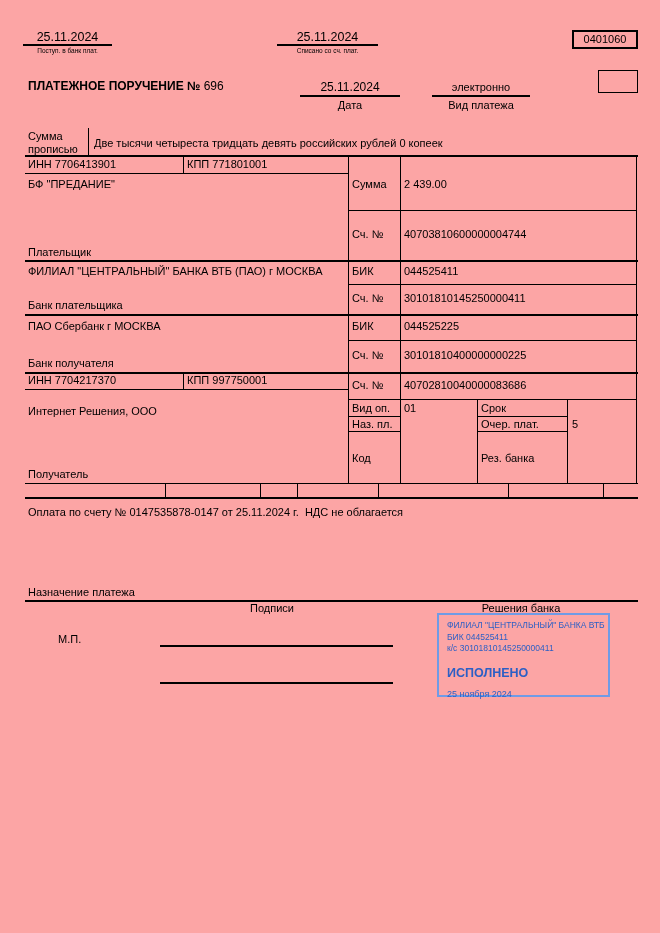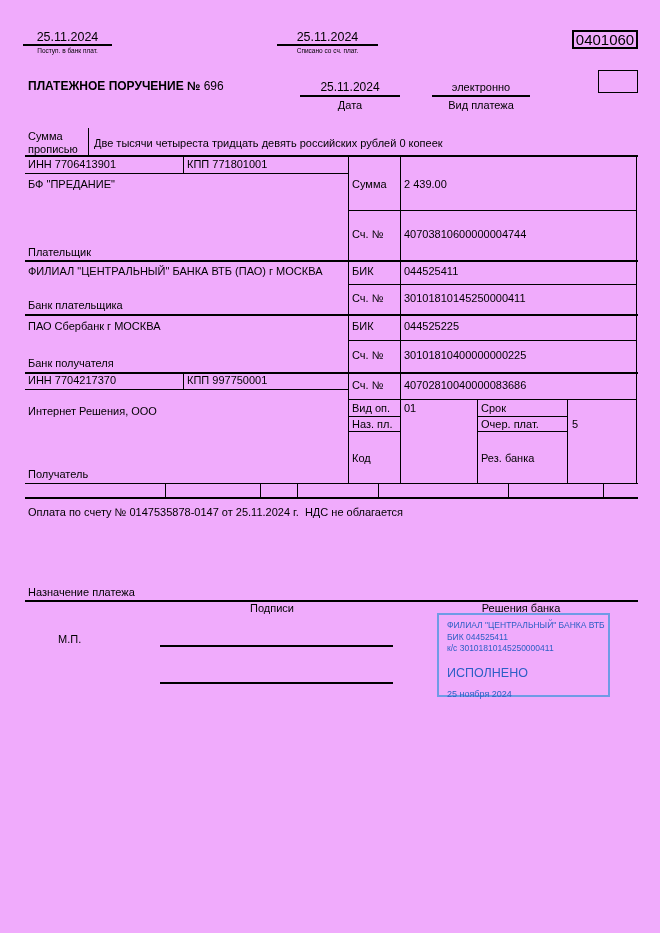--- a/index.html
+++ b/index.html
@@ -1,47 +1,47 @@
 <!DOCTYPE html>
 <html><head>
 <meta charset="utf-8">
 <style>
   html,body{margin:0;padding:0;background:#fff;}
-  .page{position:relative;width:660px;height:933px;background:#f0abfc;
+  .page{position:relative;width:660px;height:933px;background:#fca5a5;
         font-family:"Liberation Sans",sans-serif;color:#000;overflow:hidden;}
   .t{position:absolute;white-space:nowrap;font-size:11px;line-height:13px;}
   .pre{white-space:pre;text-align:center;}
   .c{text-align:center;}
   .b{font-weight:bold;}
   .sm{font-size:6.5px;line-height:8px;}
   .hl{position:absolute;height:1px;background:#000;}
   .hl2{position:absolute;height:2px;background:#000;}
   .vl{position:absolute;width:1px;background:#000;}
   .box{position:absolute;border:2px solid #000;box-sizing:border-box;}
   .stamp{position:absolute;left:437px;top:613px;width:173px;height:84px;
          border:2px solid #6f9be6;box-sizing:border-box;padding:5px 8px;color:#2c5fc5;}
   .stamp .l{font-size:8.5px;line-height:11.5px;white-space:nowrap;}
-  .stamp .status{font-size:12.5px;font-weight:normal;margin-top:11px;white-space:nowrap;}
+  .stamp .status{font-size:12.5px;font-weight:bold;margin-top:11px;white-space:nowrap;}
   .stamp .date{font-size:9px;margin-top:9px;white-space:nowrap;}
 </style>
 </head>
 <body>
 
 <div class="page">
 
   <div class="t c" style="left:23px;top:31px;width:89px;font-size:12.5px">25.11.2024</div>
   <div class="hl" style="left:23px;top:44px;width:89px;height:1.5px"></div>
   <div class="t c sm" style="left:23px;top:46.5px;width:89px">Поступ. в банк плат.</div>
 
   <div class="t c" style="left:277px;top:31px;width:101px;font-size:12.5px">25.11.2024</div>
   <div class="hl" style="left:277px;top:44px;width:101px;height:1.5px"></div>
   <div class="t c sm" style="left:277px;top:46.5px;width:101px">Списано со сч. плат.</div>
 
   <div class="box" style="left:572px;top:30px;width:66px;height:19px">
-    <div class="t c" style="left:0;top:1px;width:62px;font-size:15px">0401060</div>
+    <div class="t c" style="left:0;top:1px;width:62px;font-size:11px">0401060</div>
   </div>
 
   <div class="t" style="left:28px;top:80px;font-size:12px">
     <span class="b">ПЛАТЕЖНОЕ ПОРУЧЕНИЕ №</span>
     <span>696</span>
   </div>
   <div class="t c" style="left:300px;top:81px;width:100px;font-size:12px">25.11.2024</div>
   <div class="hl" style="left:300px;top:95px;width:100px;height:1.5px"></div>
   <div class="t c" style="left:300px;top:99px;width:100px">Дата</div>
   <div class="t c" style="left:432px;top:81px;width:98px">электронно</div>

